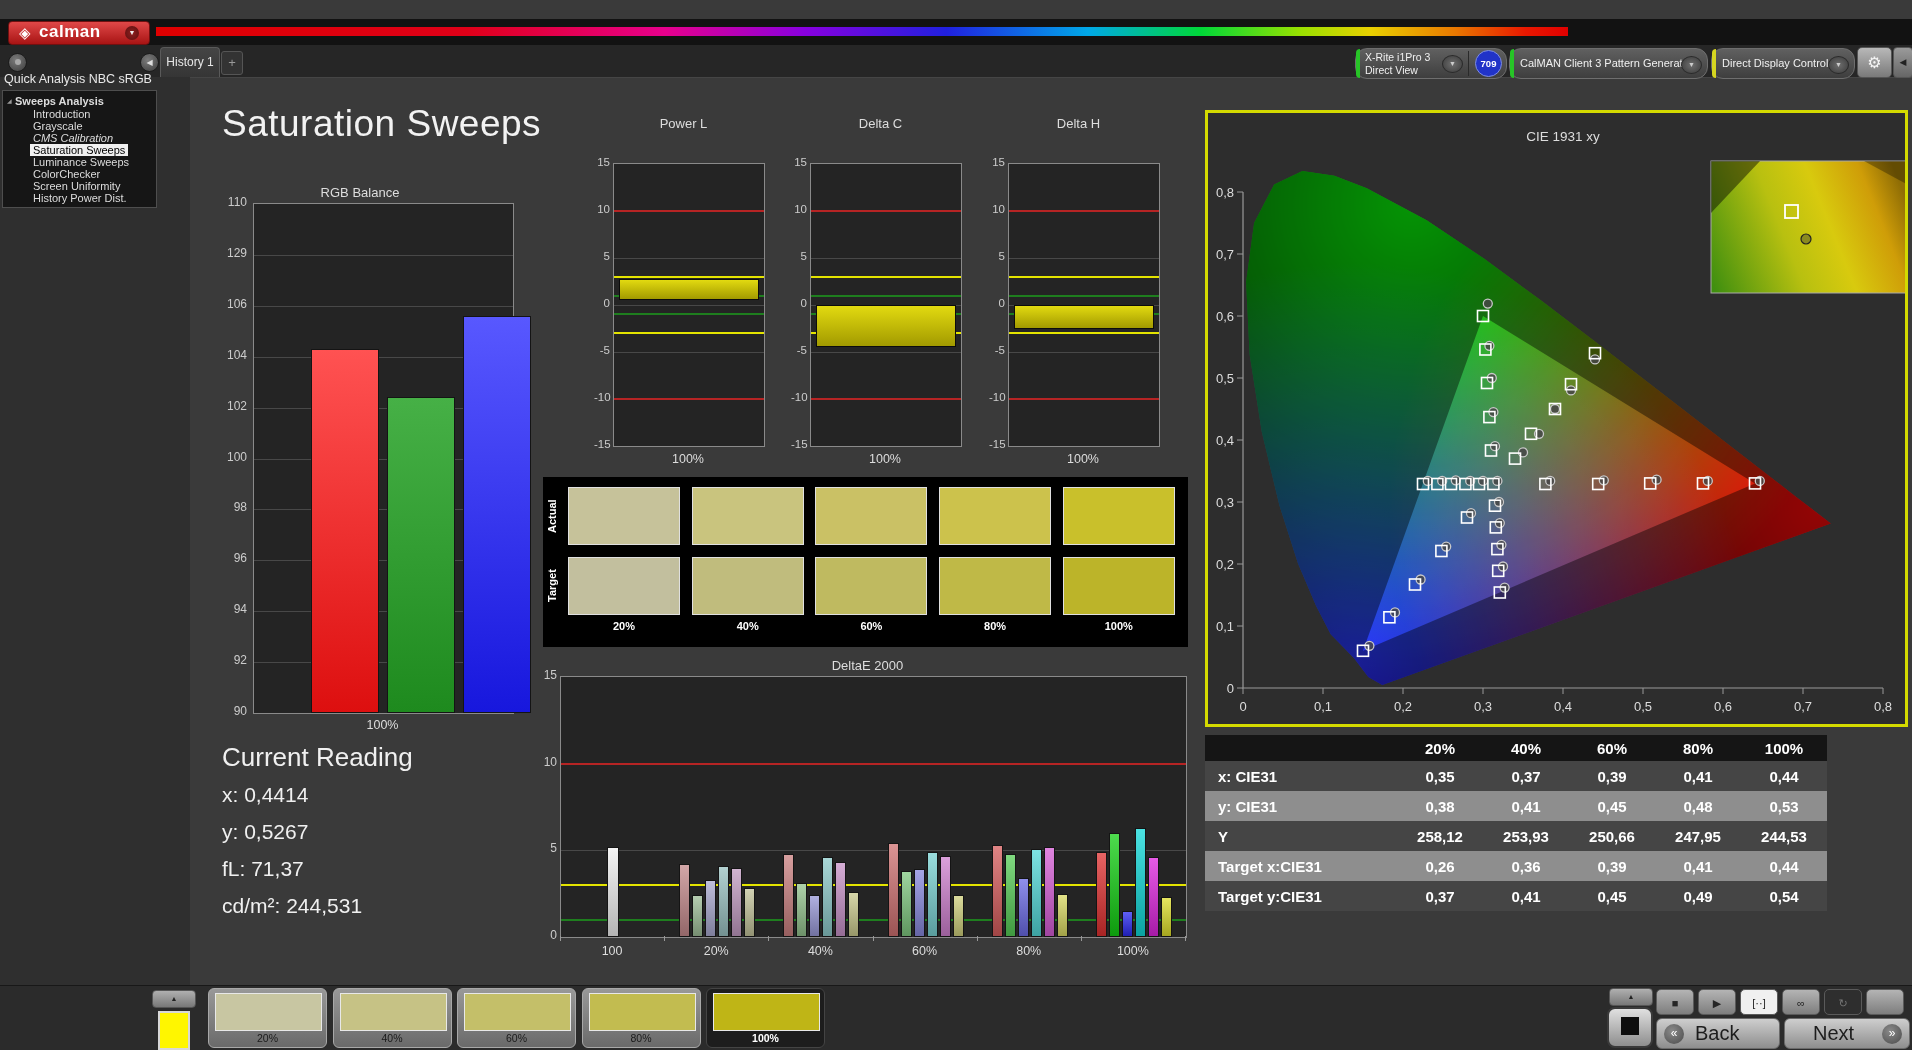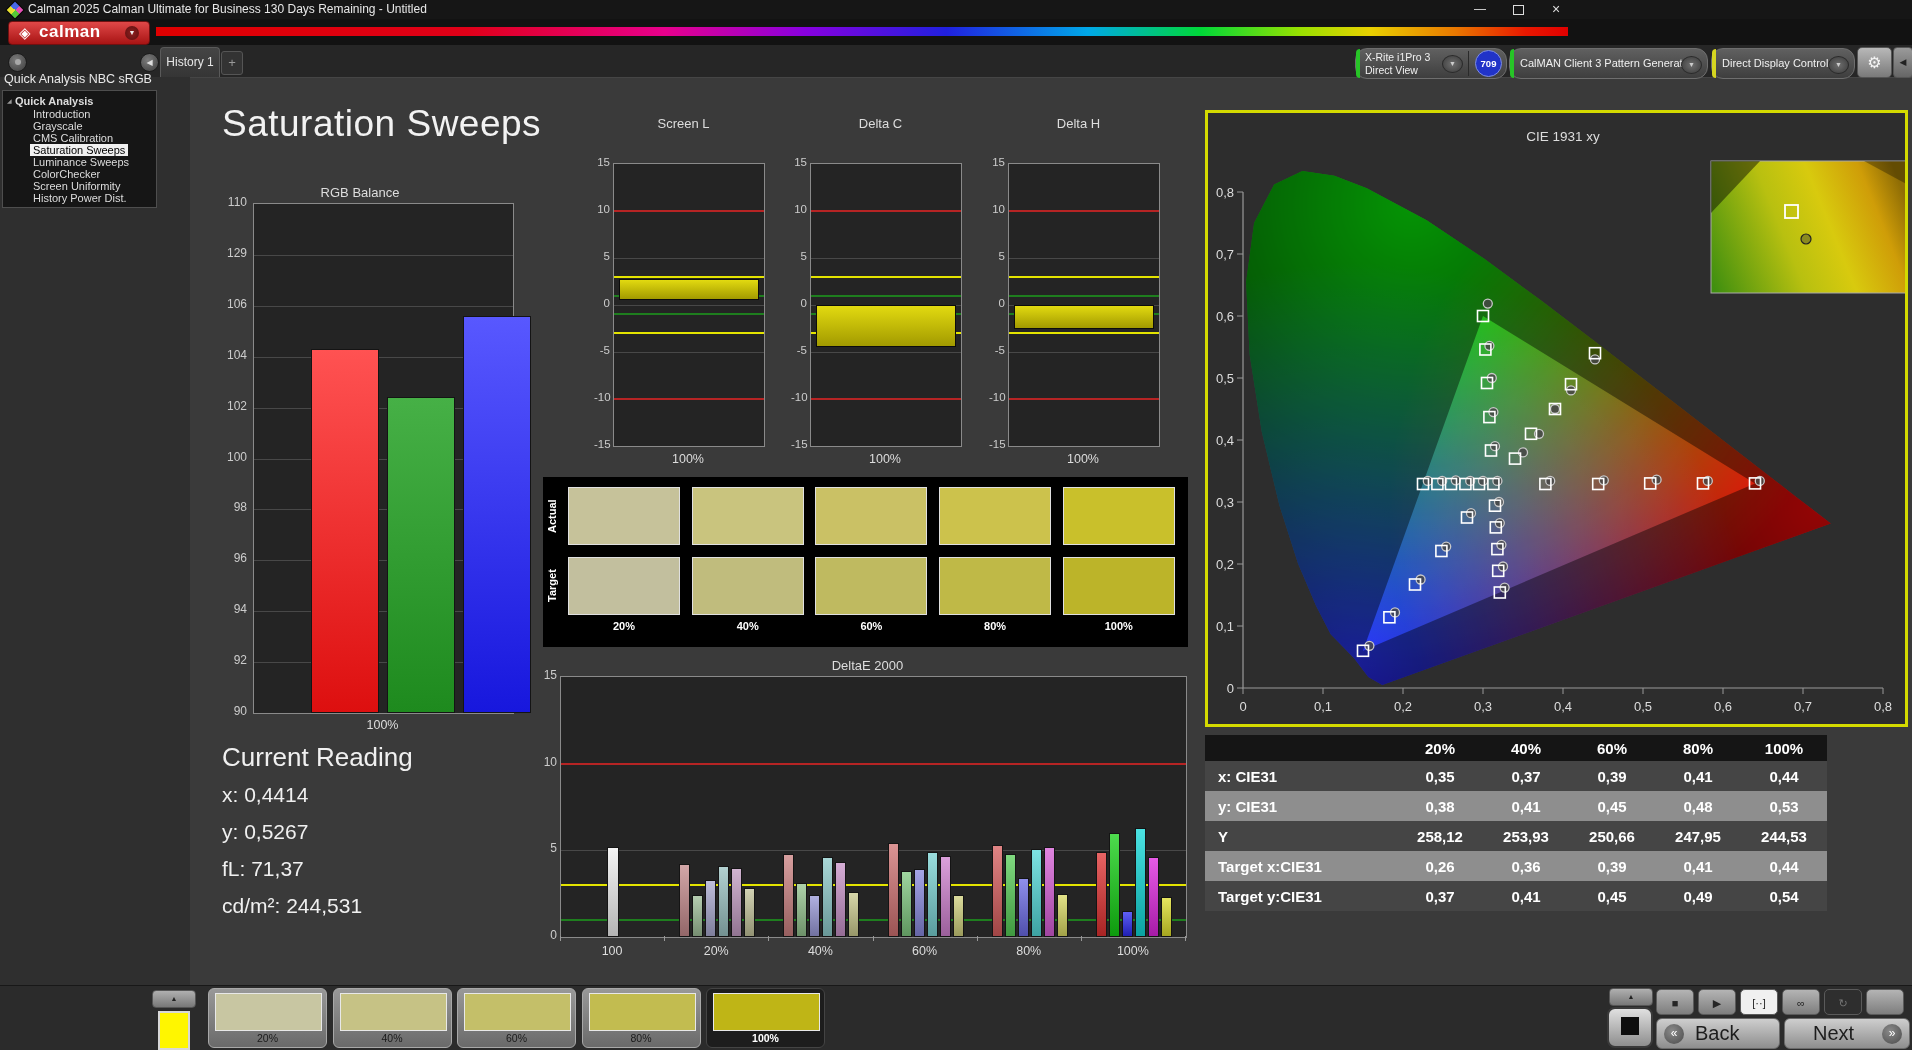--- a/index.html
+++ b/index.html
@@ -118,27 +118,20 @@
     border:1px solid #6a6a6a;color:#1d1d1d;font-size:20px;box-sizing:border-box;}
   .navchev{position:absolute;top:5px;width:20px;height:20px;border-radius:50%;
     background:radial-gradient(circle at 40% 35%,#8a8a8a,#4a4a4a);color:#fff;font-size:12px;text-align:center;line-height:19px;}
   .navtext{position:absolute;top:3px;font-weight:400;}
 </style>
 </head>
 <body>
 
 <div id="root">
 
-  <div id="titlebar" class="abs">
-    <span id="title-icon" class="abs"></span>
-    <span id="title-text" class="abs">Calman 2025 Calman Ultimate for Business 130 Days Remaining  - Untitled</span>
-    <div id="win-min" class="abs winbtn">—</div>
-    <div id="win-max" class="abs winbtn"><span></span></div>
-    <div id="win-close" class="abs winbtn">×</div>
-  </div>
 
   <div id="logo-row" class="abs">
     <div id="logo-btn" class="abs">
       <span id="logo-diamond" class="abs">◈</span>
       <span id="logo-text" class="abs">calman</span>
       <span id="logo-drop" class="abs">▼</span>
     </div>
     <div id="rainbow" class="abs"></div>
   </div>
 
@@ -167,24 +160,24 @@
       <span class="chev">▼</span>
     </div>
     <div id="gear-btn" class="abs">⚙</div>
     <div id="panel-collapse" class="abs">◀</div>
   </div>
 
   <div id="sidebar" class="abs">
     <div id="workflow-title" class="abs">Quick Analysis NBC sRGB</div>
     <div id="tree" class="abs">
         <div class="tree-arrow" style="position: absolute;">◢</div>
-        <div class="tree-root" style="position: absolute;">Quick Analysis</div>
+        <div class="tree-root" style="position: absolute;">Sweeps Analysis</div>
         <div class="tree-item" style="top: 17px; position: absolute;">Introduction</div>
         <div class="tree-item" style="top: 29px; position: absolute;">Grayscale</div>
-        <div class="tree-item" style="top: 41px; position: absolute;">CMS Calibration</div>
+        <div class="tree-item" style="top: 41px; position: absolute; font-style: italic;">CMS Calibration</div>
         <div class="tree-item sel" style="top: 53px; position: absolute;">Saturation Sweeps</div>
         <div class="tree-item" style="top: 65px; position: absolute;">Luminance Sweeps</div>
         <div class="tree-item" style="top: 77px; position: absolute;">ColorChecker</div>
         <div class="tree-item" style="top: 89px; position: absolute;">Screen Uniformity</div>
         <div class="tree-item" style="top: 101px; position: absolute;">History Power Dist.</div>
       </div>
   </div>
 
   <div id="page-title" class="abs">Saturation Sweeps</div>
 
@@ -211,21 +204,21 @@
       <div class="ylab" style="left: 0px; top: 315.4px; width: 42px; position: absolute;">98</div>
       <div class="ylab" style="left: 0px; top: 264.5px; width: 42px; position: absolute;">100</div>
       <div class="ylab" style="left: 0px; top: 213.6px; width: 42px; position: absolute;">102</div>
       <div class="ylab" style="left: 0px; top: 162.7px; width: 42px; position: absolute;">104</div>
       <div class="ylab" style="left: 0px; top: 111.8px; width: 42px; position: absolute;">106</div>
       <div class="ylab" style="left: 0px; top: 60.9px; width: 42px; position: absolute;">129</div>
       <div class="ylab" style="left: 0px; top: 10px; width: 42px; position: absolute;">110</div>
       <div class="xlab" style="left: 48px; top: 533px; width: 259px; position: absolute;">100%</div>
     </div>
   <div id="chart-dl" class="abs chart">
-      <div class="chart-title" style="position: absolute;">Screen L</div>
+      <div class="chart-title" style="position: absolute;">Power L</div>
       <div class="plot" style="left: 17px; top: 47px; width: 150px; height: 282px; position: absolute;">
         <div class="grid" style="top: 47px; position: absolute;"></div>
         <div class="grid" style="top: 94px; position: absolute;"></div>
         <div class="grid" style="top: 141px; position: absolute;"></div>
         <div class="grid" style="top: 188px; position: absolute;"></div>
         <div class="grid" style="top: 235px; position: absolute;"></div>
         <div class="limit lim-red" style="top: 46px; position: absolute;"></div>
         <div class="limit lim-red" style="top: 234px; position: absolute;"></div>
         <div class="limit lim-yellow" style="top: 111.8px; position: absolute;"></div>
         <div class="limit lim-yellow" style="top: 168.2px; position: absolute;"></div>

